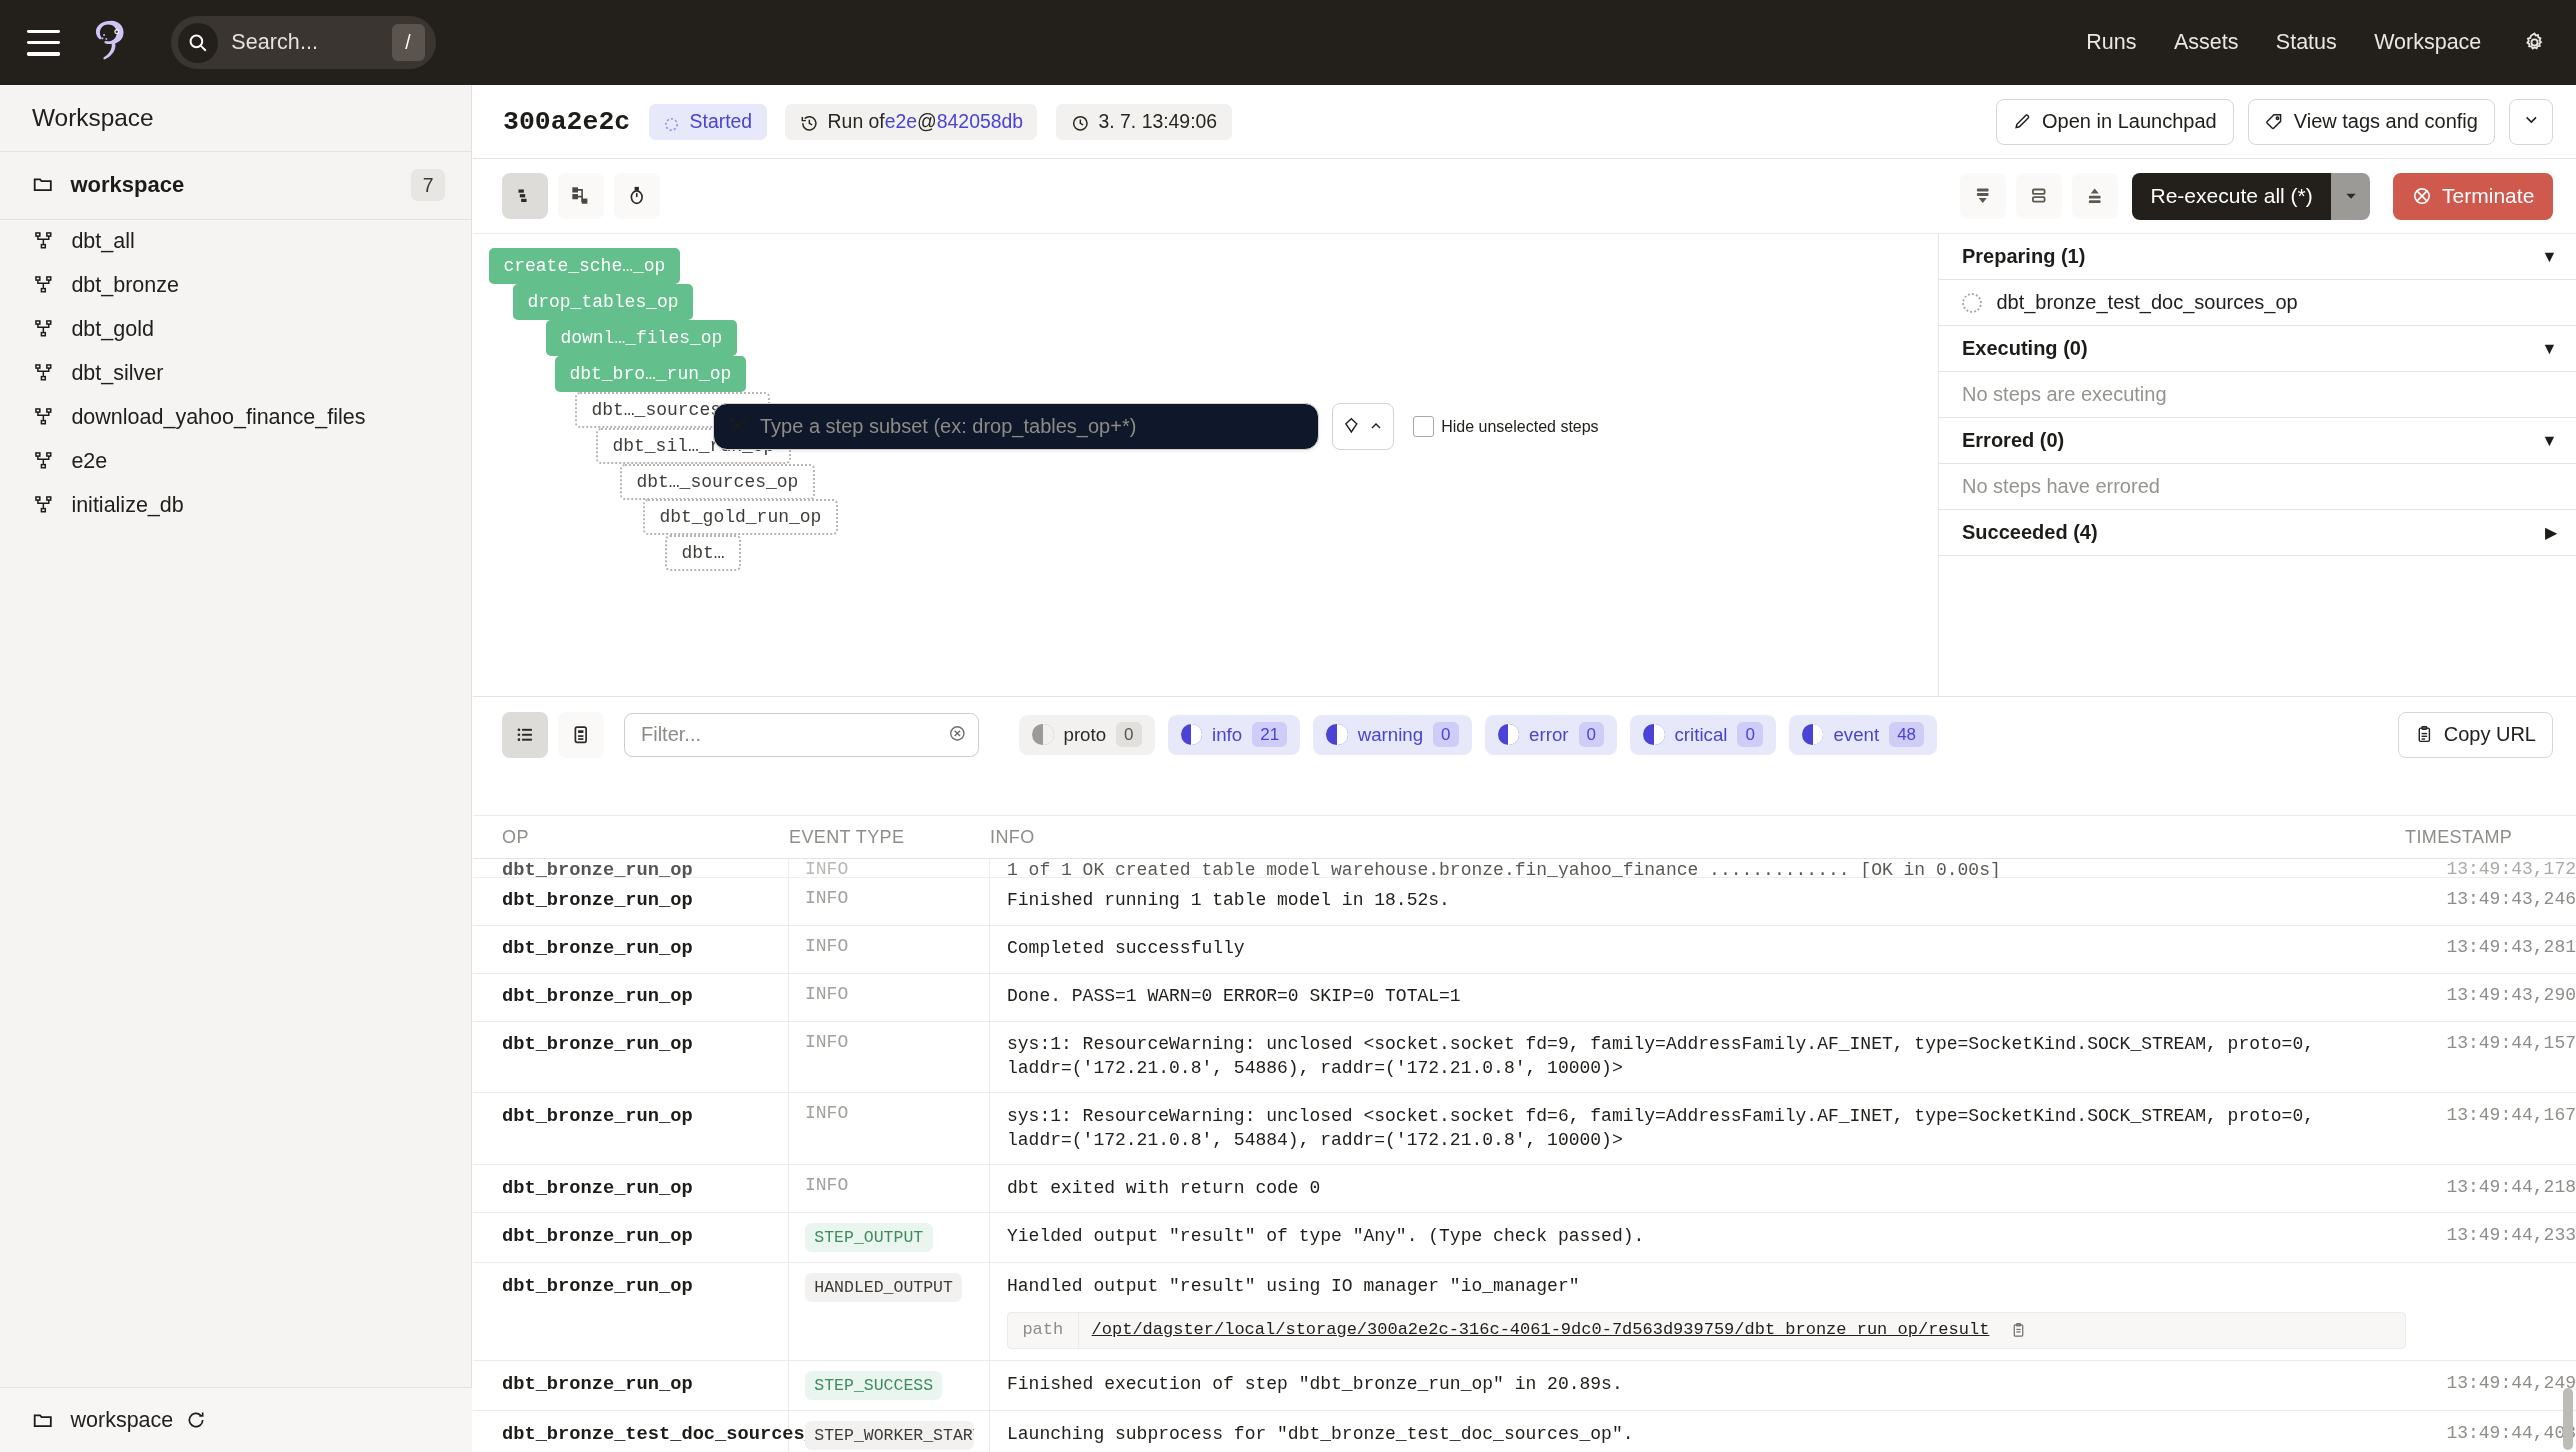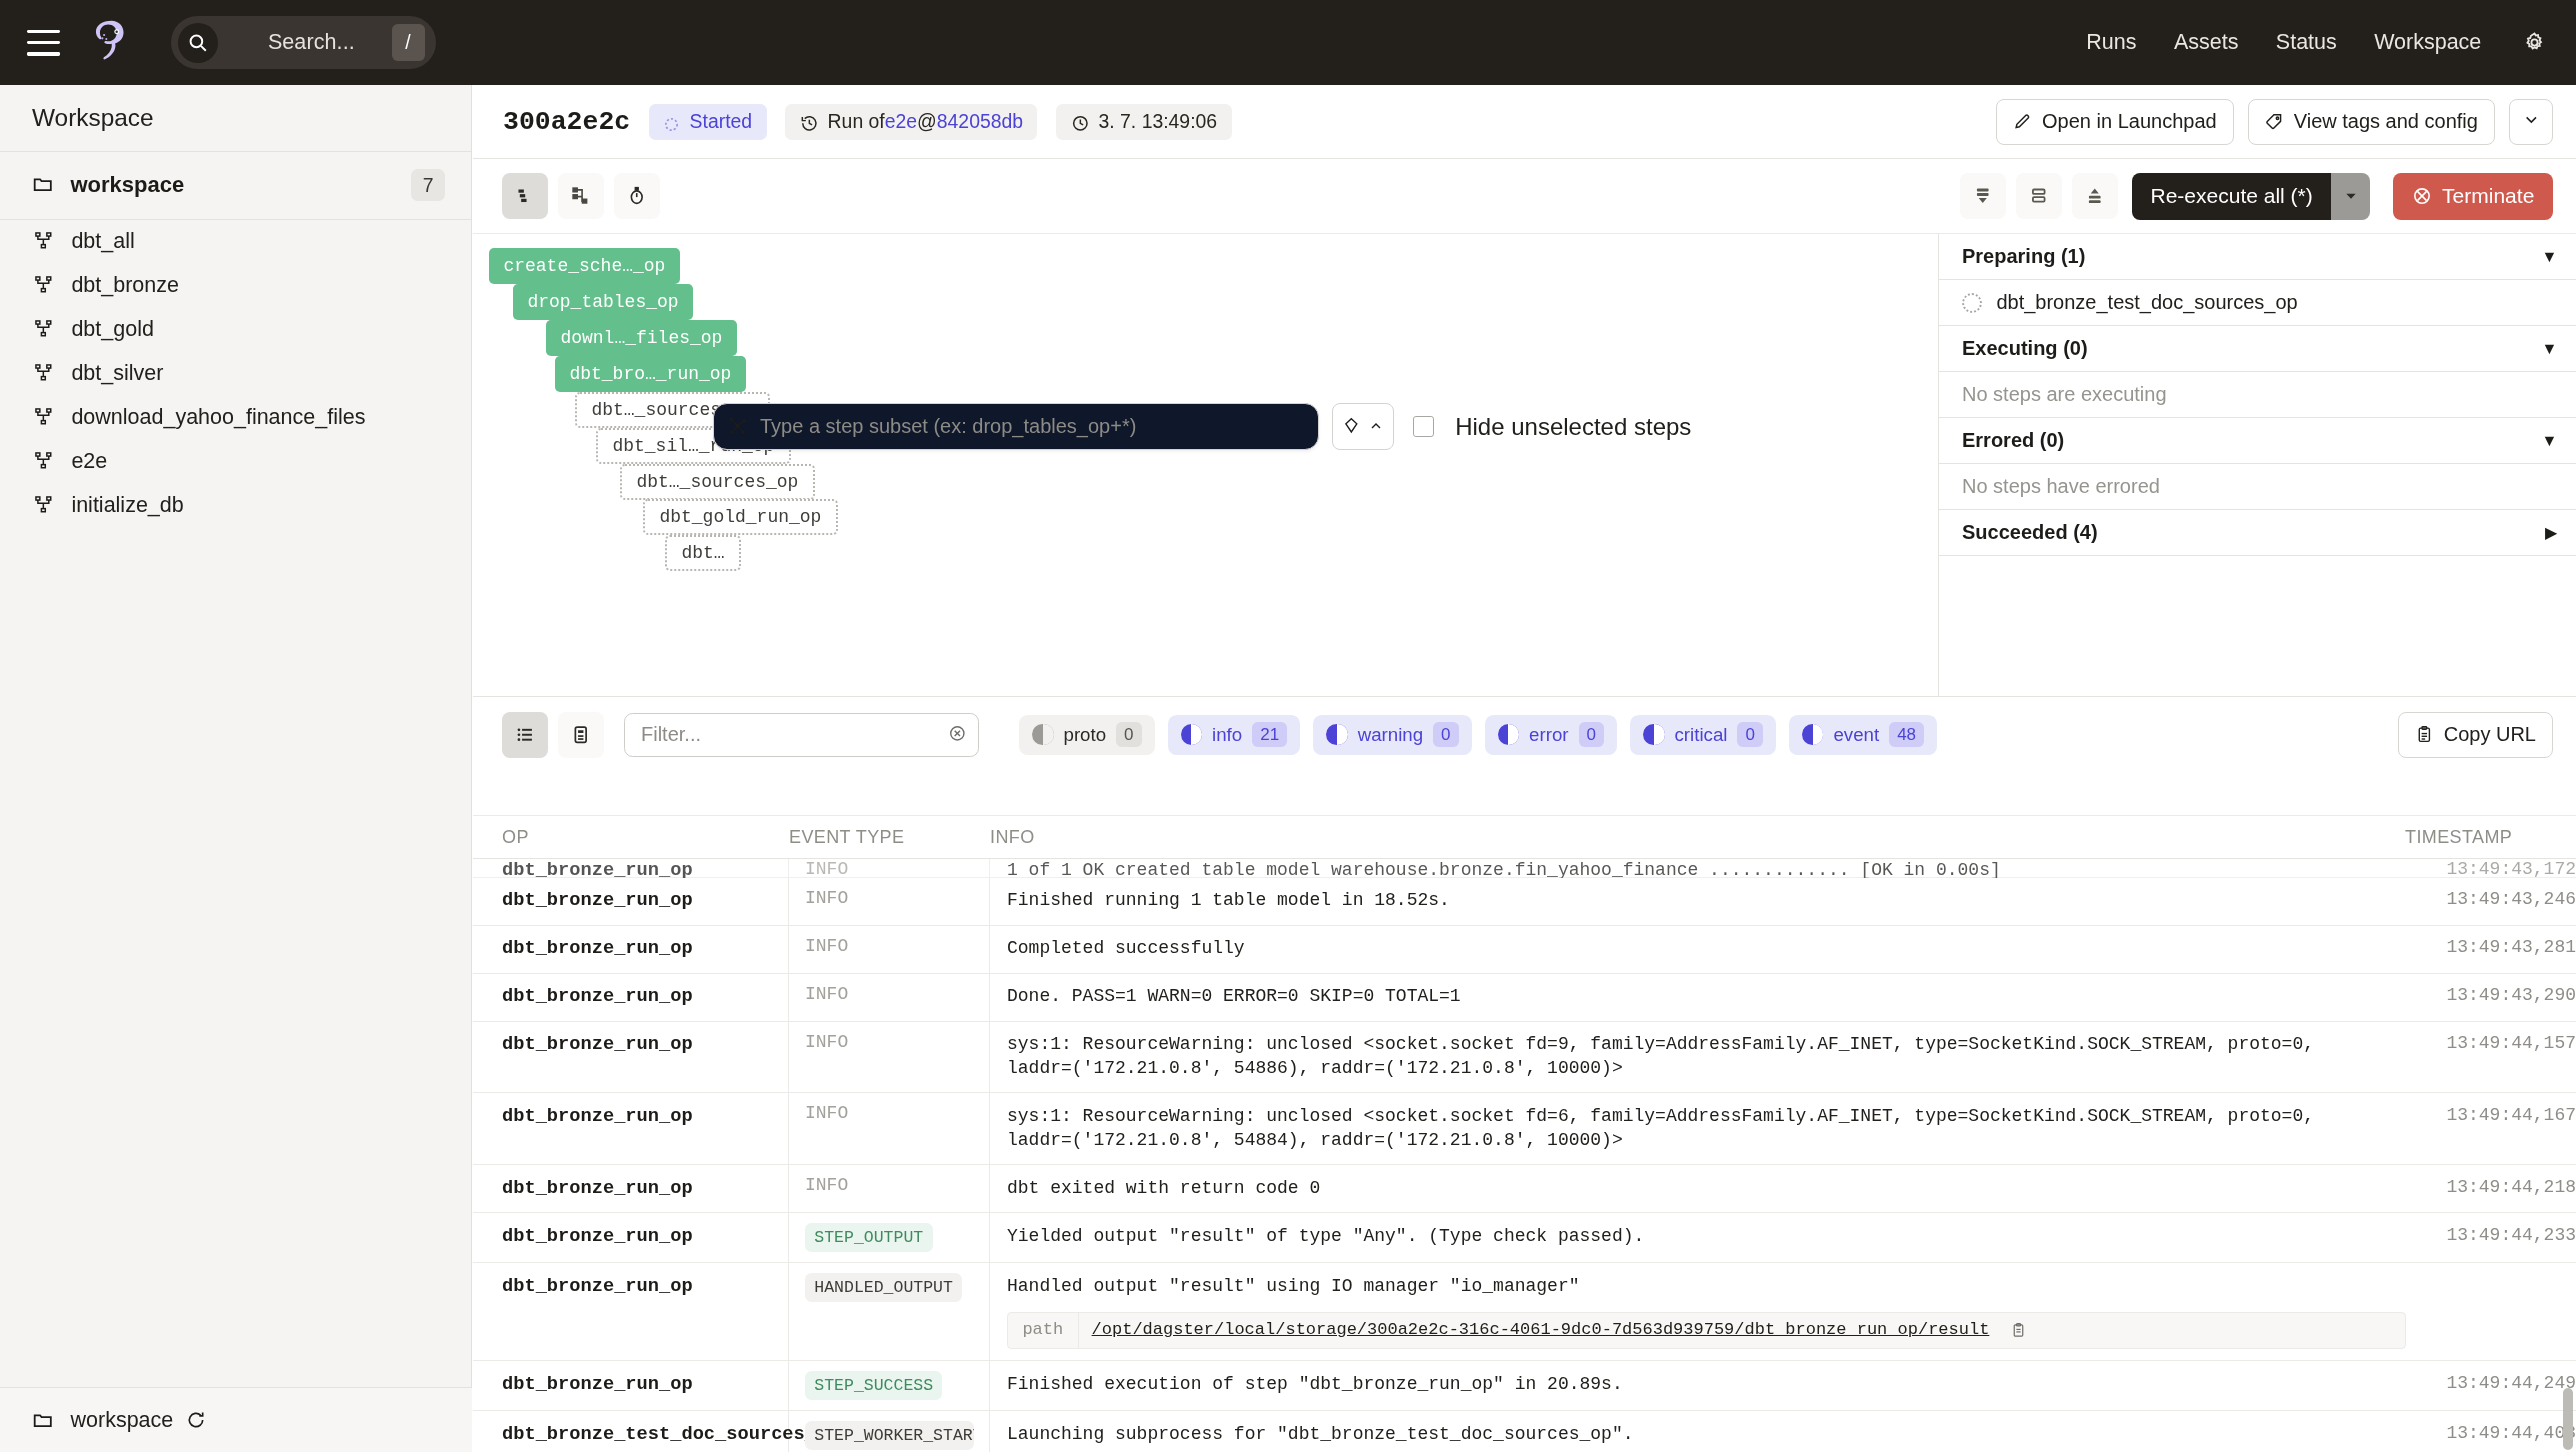--- a/index.html
+++ b/index.html
@@ -17,21 +17,20 @@
     background: #231f1b; display: flex; align-items: center;
   }
   .hamburger { margin-left: 27px; width: 33px; height: 26px; display: flex;
     flex-direction: column; justify-content: space-between; cursor: pointer; }
   .hamburger span { display:block; height: 3.6px; background: #fff; border-radius: 1.4px; }
   .logo { margin-left: 26px; width: 53px; height: 53px; }
   .searchbox {
     margin-left: 32px; width: 265px; height: 53px; border-radius: 26.5px;
     background: #3a3531; display: flex; align-items: center; padding: 0 7.2px 0 7.2px;
     cursor: text;
-    text-align: center;
   }
   .search-circle { width: 40px; height: 40px; border-radius: 50%; background:#231f1b;
     display:flex; align-items:center; justify-content:center; flex: none; }
   .search-ph { flex: 1; color: #e6e2df; font-size: 21.5px; padding-left: 13px; letter-spacing:0.1px;}
   .slash-key { width: 33px; height: 37px; border-radius: 5.7px; background: #5a534e;
     color: #fff; font-size: 19.4px; display:flex; align-items:center; justify-content:center;
     flex:none; margin-right: 4.3px;}
   #topnav { margin-left: auto; display: flex; align-items: center; gap: 0; padding-right: 30px; }
   #topnav a { color: #e9e6e3; font-size: 21.5px; text-decoration: none; padding: 0 18.7px; }
   #topnav .gearwrap { padding-left: 23px; display:flex; align-items:center; }
@@ -100,21 +99,21 @@
   .gnode.pending { border: 2.2px dotted #b9b6b1; color:#3e3d39; background:#fff; }
 
   #subset-bar { position:absolute; left: 713px; top: 664px; display:flex; align-items:center; z-index: 5;}
   #subset-input { width: 606px; height: 47px; border:0.7px solid #d5d3cf; border-radius: 14px;
     background:#0f172a; display:flex; align-items:center; padding: 0 13px; box-shadow: 0 1.4px 3.6px rgba(0,0,0,.06); cursor:text;}
   #subset-input .ph { font-size: 20px; color:#8d8b86; margin-left: 11.5px; }
   #subset-zoom { margin-left: 13px; width: 62px; height: 47px; border:0.7px solid #d5d3cf;
     border-radius: 8px; background:#fff; display:flex; align-items:center; justify-content:center; gap:7.2px; cursor:pointer;}
   #hide-unselected { margin-left: 18.7px; display:flex; align-items:center; cursor:pointer; }
   #hide-unselected .cb { width: 21.5px; height: 21.5px; border: 1.4px solid #a9a7a2; border-radius: 2.9px; background:#fff; }
-  #hide-unselected .lbl { font-size: 24px; color:#21201c; margin-left: 21px; }
+  #hide-unselected .lbl { font-size: 16px; color:#21201c; margin-left: 7px; }
 
   #steps-panel { position:absolute; right:0; top:0; width: 638px; bottom:0;
     border-left: 0.7px solid #e6e4e1; }
   .sp-head { height: 46px; display:flex; align-items:center; padding: 0 18.7px 0 23px;
      border-bottom:0.7px solid #e6e4e1; cursor:pointer; }
   .sp-head .t { font-size: 20px; font-weight: bold; color:#1d1c19; }
   .sp-head .car { margin-left:auto; font-size: 16px; color:#1d1c19; }
   .sp-row { height: 46px; display:flex; align-items:center; padding: 0 18.7px 0 23px;
      border-bottom:0.7px solid #e6e4e1; font-size: 20px; color:#21201c; }
   .sp-row.empty { color:#96948f; }

